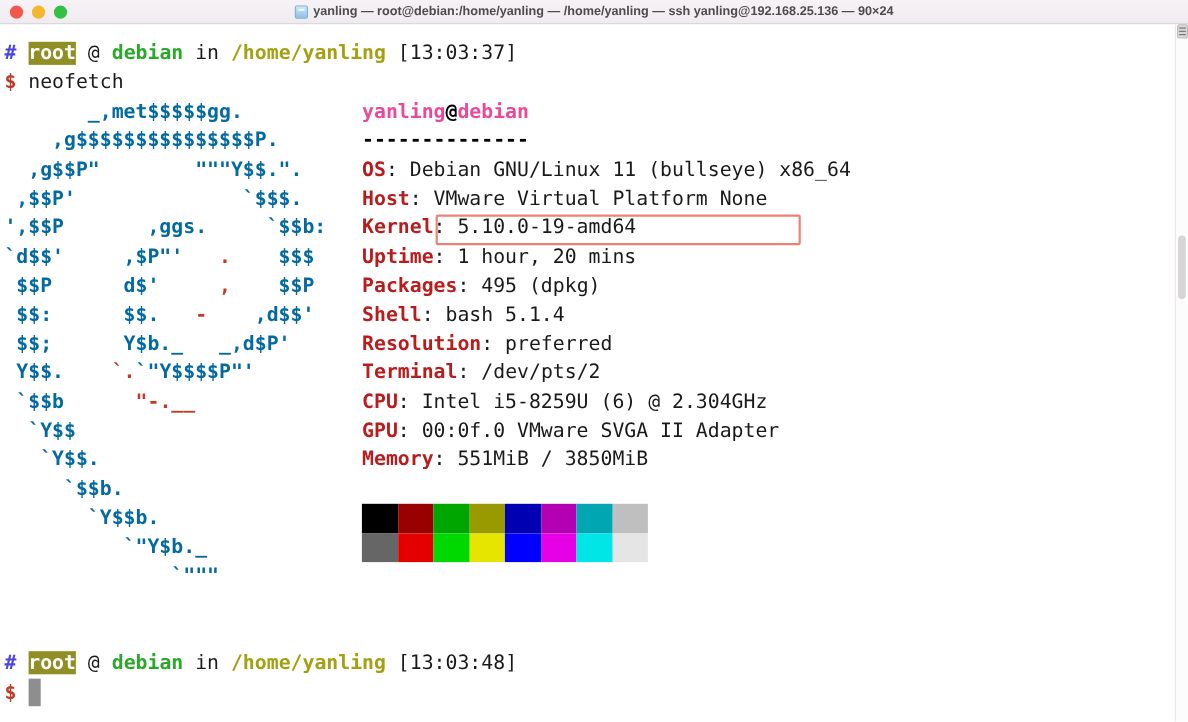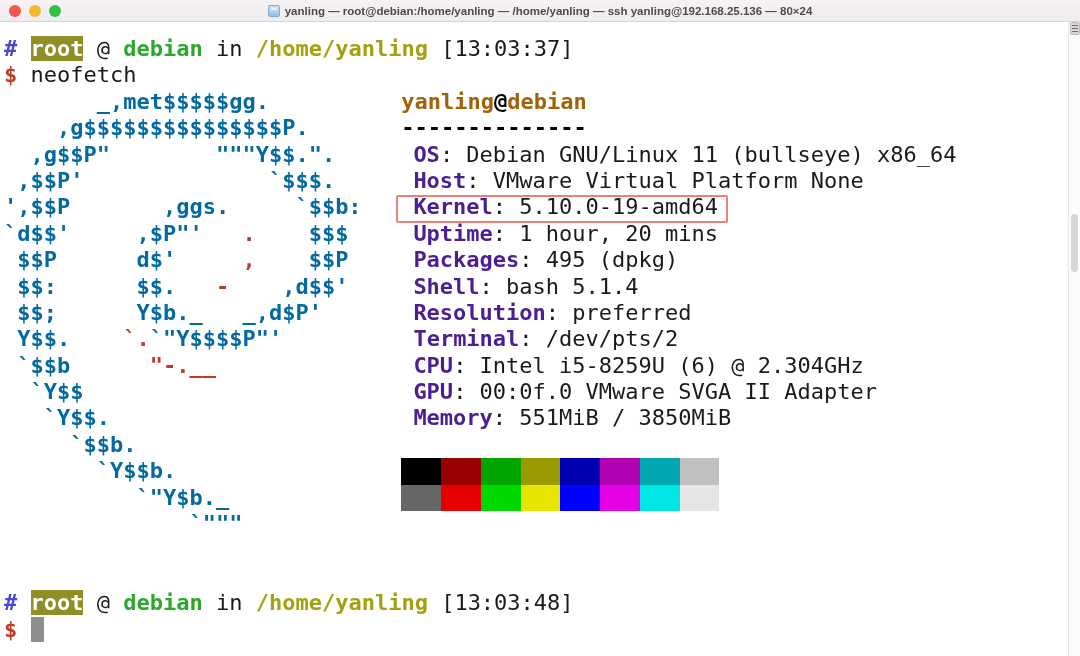--- a/index.html
+++ b/index.html
@@ -33,29 +33,29 @@
   .scroll-marker { position:absolute; top:0; left:1px; width:10px; height:13px;
                    background:#d9d6d8; border:1px solid #bdbaba; border-radius:2px; }
   .scroll-marker i { display:block; height:1px; background:#6f6f6f; margin:2px 1px 0 1px; }
   .scroll-thumb { position:absolute; top:192px; left:2px; width:7px; height:58px;
                   border-radius:4px; background:#d8d5d7; }
 
   
   .term { position:absolute; top:22px; left:0; width:1068px; height:634px;
           padding:14px 0 14px 4px;
           font-family:"DejaVu Sans Mono","Liberation Mono",monospace;
-          font-size:22px; line-height:26.4px; white-space:pre; }
+          font-size:18px; line-height:26.4px; white-space:pre; }
   .line { height:26.4px; }
 
   .s-d      { color:#1a1a1a; }
   .s-bd     { color:#000000; font-weight:bold; }
   .s-art    { color:#0369a1; font-weight:bold; }
   .s-artred { color:#c03a28; font-weight:bold; }
-  .s-ttl    { color:#a16207; font-weight:bold; }
-  .s-lbl    { color:#4c1d95; font-weight:bold;margin-left:12px; }
+  .s-ttl    { color:#ec4899; font-weight:bold; }
+  .s-lbl    { color:#b91c1c; font-weight:bold; }
   .s-hash   { color:#4a46d8; font-weight:bold; }
   .s-rootbg { color:#ffffff; background:#8f8f26; font-weight:bold; }
   .s-grn    { color:#2aa82a; font-weight:bold; }
   .s-oliv   { color:#a4a011; font-weight:bold; }
   .s-dol    { color:#c03a28; font-weight:bold; }
   .s-block  { color:transparent; display:inline-block; height:26.4px; vertical-align:top; }
   .s-cur    { background:#8e8e8e; display:inline-block; height:25px; vertical-align:top; }
 
   
   .kernel-box { position:absolute; left:396px; top:195px; width:332px; height:28px;
@@ -67,21 +67,21 @@
 <div class="window">
 
   <div class="titlebar">
     <div class="traffic">
       <span class="tl tl-red"></span>
       <span class="tl tl-yellow"></span>
       <span class="tl tl-green"></span>
     </div>
     <div class="title-center">
       <span class="proxy-icon"></span>
-      <span class="title-text">yanling — root@debian:/home/yanling — /home/yanling — ssh yanling@192.168.25.136 — 80×24</span>
+      <span class="title-text">yanling — root@debian:/home/yanling — /home/yanling — ssh yanling@192.168.25.136 — 90×24</span>
     </div>
   </div>
 
   <div class="term"><div class="line"><span class="s-hash">#</span><span class="s-d"> </span><span class="s-rootbg">root</span><span class="s-d"> @ </span><span class="s-grn">debian</span><span class="s-d"> in </span><span class="s-oliv">/home/yanling</span><span class="s-d"> [13:03:37]</span></div><div class="line"><span class="s-dol">$</span><span class="s-d"> neofetch</span></div><div class="line"><span class="s-art">       _,met$$$$$gg.</span><span class="s-d">          </span><span class="s-ttl">yanling</span><span class="s-bd">@</span><span class="s-ttl">debian</span></div><div class="line"><span class="s-art">    ,g$$$$$$$$$$$$$$$P.</span><span class="s-d">       </span><span class="s-bd">--------------</span></div><div class="line"><span class="s-art">  ,g$$P"        """Y$$.".</span><span class="s-d">     </span><span class="s-lbl">OS</span><span class="s-d">: Debian GNU/Linux 11 (bullseye) x86_64</span></div><div class="line"><span class="s-art"> ,$$P'              `$$$.</span><span class="s-d">     </span><span class="s-lbl">Host</span><span class="s-d">: VMware Virtual Platform None</span></div><div class="line"><span class="s-art">',$$P       ,ggs.     `$$b:</span><span class="s-d">   </span><span class="s-lbl">Kernel</span><span class="s-d">: 5.10.0-19-amd64</span></div><div class="line"><span class="s-art">`d$$'     ,$P"'   </span><span class="s-artred">.</span><span class="s-art">    $$$</span><span class="s-d">    </span><span class="s-lbl">Uptime</span><span class="s-d">: 1 hour, 20 mins</span></div><div class="line"><span class="s-art"> $$P      d$'     </span><span class="s-artred">,</span><span class="s-art">    $$P</span><span class="s-d">    </span><span class="s-lbl">Packages</span><span class="s-d">: 495 (dpkg)</span></div><div class="line"><span class="s-art"> $$:      $$.   </span><span class="s-artred">-</span><span class="s-art">    ,d$$'</span><span class="s-d">    </span><span class="s-lbl">Shell</span><span class="s-d">: bash 5.1.4</span></div><div class="line"><span class="s-art"> $$;      Y$b._   _,d$P'</span><span class="s-d">      </span><span class="s-lbl">Resolution</span><span class="s-d">: preferred</span></div><div class="line"><span class="s-art"> Y$$.    </span><span class="s-artred">`.</span><span class="s-art">`"Y$$$$P"'</span><span class="s-d">         </span><span class="s-lbl">Terminal</span><span class="s-d">: /dev/pts/2</span></div><div class="line"><span class="s-art"> `$$b      </span><span class="s-artred">"-.__</span><span class="s-d">              </span><span class="s-lbl">CPU</span><span class="s-d">: Intel i5-8259U (6) @ 2.304GHz</span></div><div class="line"><span class="s-art">  `Y$$</span><span class="s-d">                        </span><span class="s-lbl">GPU</span><span class="s-d">: 00:0f.0 VMware SVGA II Adapter</span></div><div class="line"><span class="s-art">   `Y$$.</span><span class="s-d">                      </span><span class="s-lbl">Memory</span><span class="s-d">: 551MiB / 3850MiB</span></div><div class="line"><span class="s-art">     `$$b.</span></div><div class="line"><span class="s-art">       `Y$$b.</span><span class="s-d">                 </span><span class="s-d s-block" style="background-color: rgb(0, 0, 0);">   </span><span class="s-d s-block" style="background-color: rgb(153, 0, 0);">   </span><span class="s-d s-block" style="background-color: rgb(0, 166, 0);">   </span><span class="s-d s-block" style="background-color: rgb(153, 153, 0);">   </span><span class="s-d s-block" style="background-color: rgb(0, 0, 178);">   </span><span class="s-d s-block" style="background-color: rgb(178, 0, 178);">   </span><span class="s-d s-block" style="background-color: rgb(0, 166, 178);">   </span><span class="s-d s-block" style="background-color: rgb(191, 191, 191);">   </span></div><div class="line"><span class="s-art">          `"Y$b._</span><span class="s-d">             </span><span class="s-d s-block" style="background-color: rgb(102, 102, 102);">   </span><span class="s-d s-block" style="background-color: rgb(229, 0, 0);">   </span><span class="s-d s-block" style="background-color: rgb(0, 217, 0);">   </span><span class="s-d s-block" style="background-color: rgb(229, 229, 0);">   </span><span class="s-d s-block" style="background-color: rgb(0, 0, 255);">   </span><span class="s-d s-block" style="background-color: rgb(229, 0, 229);">   </span><span class="s-d s-block" style="background-color: rgb(0, 229, 229);">   </span><span class="s-d s-block" style="background-color: rgb(229, 229, 229);">   </span></div><div class="line"><span class="s-art">              `"""</span></div><div class="line">&nbsp;</div><div class="line">&nbsp;</div><div class="line"><span class="s-hash">#</span><span class="s-d"> </span><span class="s-rootbg">root</span><span class="s-d"> @ </span><span class="s-grn">debian</span><span class="s-d"> in </span><span class="s-oliv">/home/yanling</span><span class="s-d"> [13:03:48]</span></div><div class="line"><span class="s-dol">$</span><span class="s-d"> </span><span class="s-cur"> </span></div></div>
 
   <div class="kernel-box"></div>
 
   <div class="scroll-rail">
     <span class="scroll-marker">
         <i></i>

